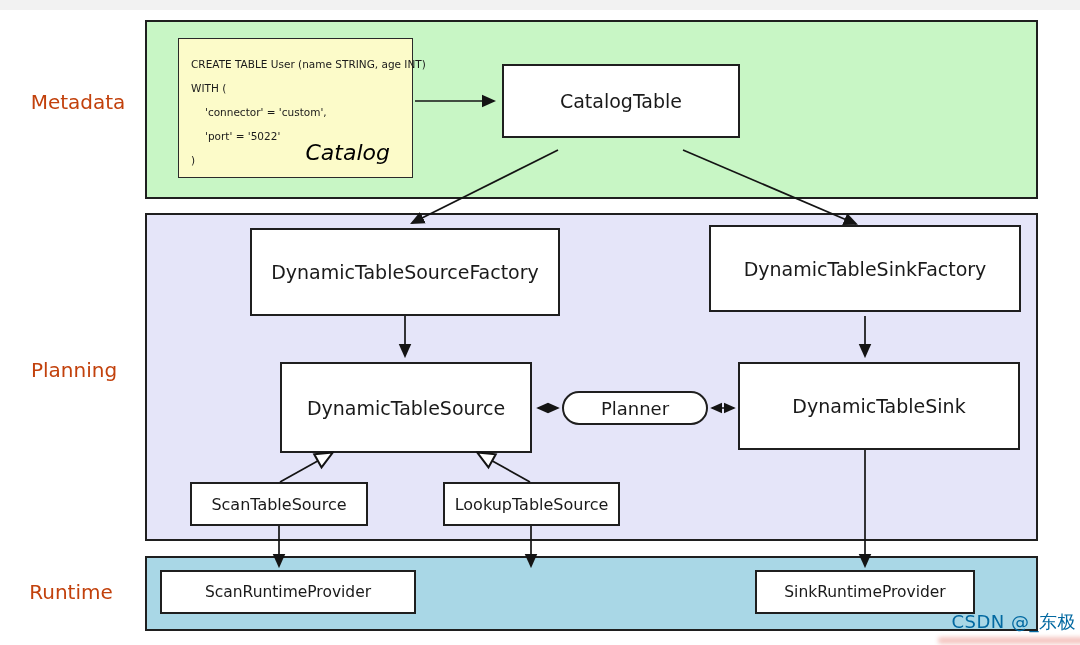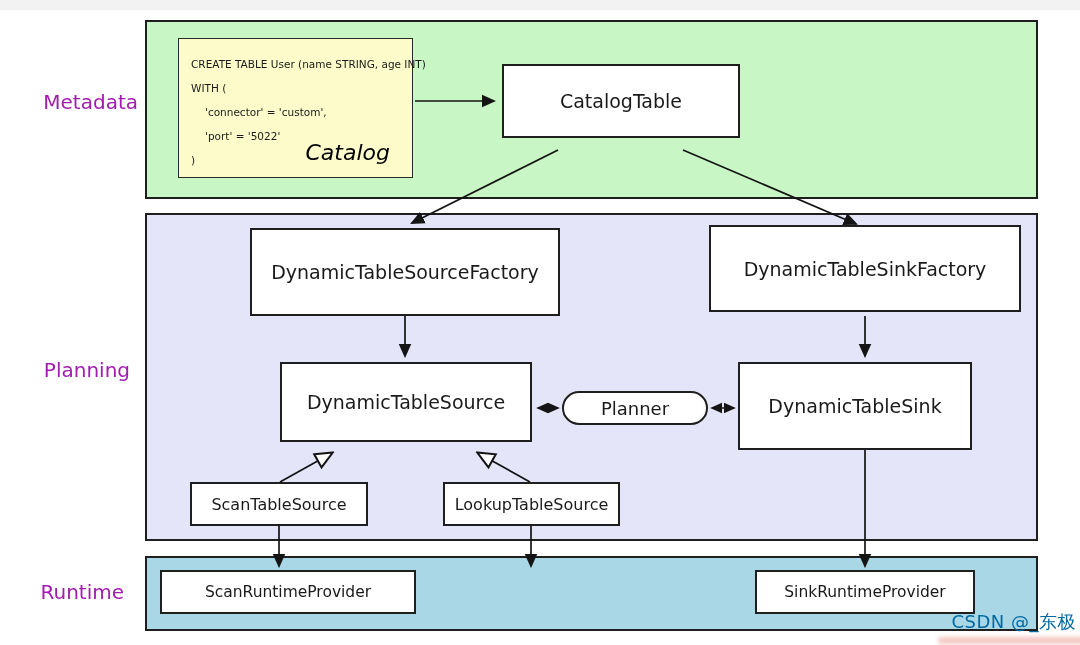--- a/index.html
+++ b/index.html
@@ -3,31 +3,31 @@
 <meta charset="utf-8">
 <style>
   html,body{margin:0;padding:0;background:#fff;}
   body{font-family:"DejaVu Sans","Liberation Sans",sans-serif;color:#1a1a1a;}
   #canvas{position:relative;width:1080px;height:645px;background:#fff;overflow:hidden;}
   .top-strip{position:absolute;left:0;top:0;width:1080px;height:10px;background:#f2f2f2;}
   .band{position:absolute;border:2px solid #1f1f1f;box-sizing:border-box;}
   .band-metadata{left:145px;top:20px;width:893px;height:179px;}
   .band-planning{left:145px;top:213px;width:893px;height:328px;}
   .band-runtime{left:145px;top:556px;width:893px;height:75px;}
-  .section-label{position:absolute;font-size:20px;color:#a21caf;text-align:right;}
+  .section-label{position:absolute;font-size:20px;color:#c2410c;text-align:center;}
   .lbl-metadata{left:18px;top:90px;width:120px;}
   .lbl-planning{left:18px;top:358px;width:112px;}
   .lbl-runtime{left:18px;top:580px;width:106px;}
   .node{position:absolute;background:#fff;border:2px solid #1f1f1f;box-sizing:border-box;
         display:flex;align-items:center;justify-content:center;text-align:center;}
   .n-catalog-table{left:502px;top:64px;width:238px;height:74px;font-size:19px;}
   .n-source-factory{left:250px;top:228px;width:310px;height:88px;font-size:19px;}
   .n-sink-factory{left:709px;top:217px;width:312px;height:87px;font-size:19px;margin-top:8px;}
-  .n-dynamic-source{left:280px;top:362px;width:252px;height:80px;font-size:19px;}
-  .n-dynamic-sink{left:738px;top:362px;width:234px;height:88px;font-size:19px;}
+  .n-dynamic-source{left:280px;top:362px;width:252px;height:91px;font-size:19px;}
+  .n-dynamic-sink{left:738px;top:362px;width:282px;height:88px;font-size:19px;}
   .n-planner{left:562px;top:391px;width:146px;height:34px;font-size:18px;border-radius:17px;}
   .n-scan-source{left:190px;top:482px;width:178px;height:44px;font-size:16px;}
   .n-lookup-source{left:443px;top:482px;width:177px;height:44px;font-size:16px;}
   .n-scan-runtime{left:160px;top:570px;width:256px;height:44px;font-size:15.5px;}
   .n-lookup-runtime{left:412px;top:570px;width:238px;height:44px;font-size:15.5px;}
   .n-sink-runtime{left:755px;top:570px;width:220px;height:44px;font-size:15.5px;}
   .catalog-box{position:absolute;left:178px;top:38px;width:235px;height:140px;
                border:1.5px solid #2a2a2a;box-sizing:border-box;padding:13px 0 0 12px;}
   .code-line{font-size:10.5px;line-height:24px;white-space:nowrap;color:#1a1a1a;}
   .code-line.indent{padding-left:14px;}

